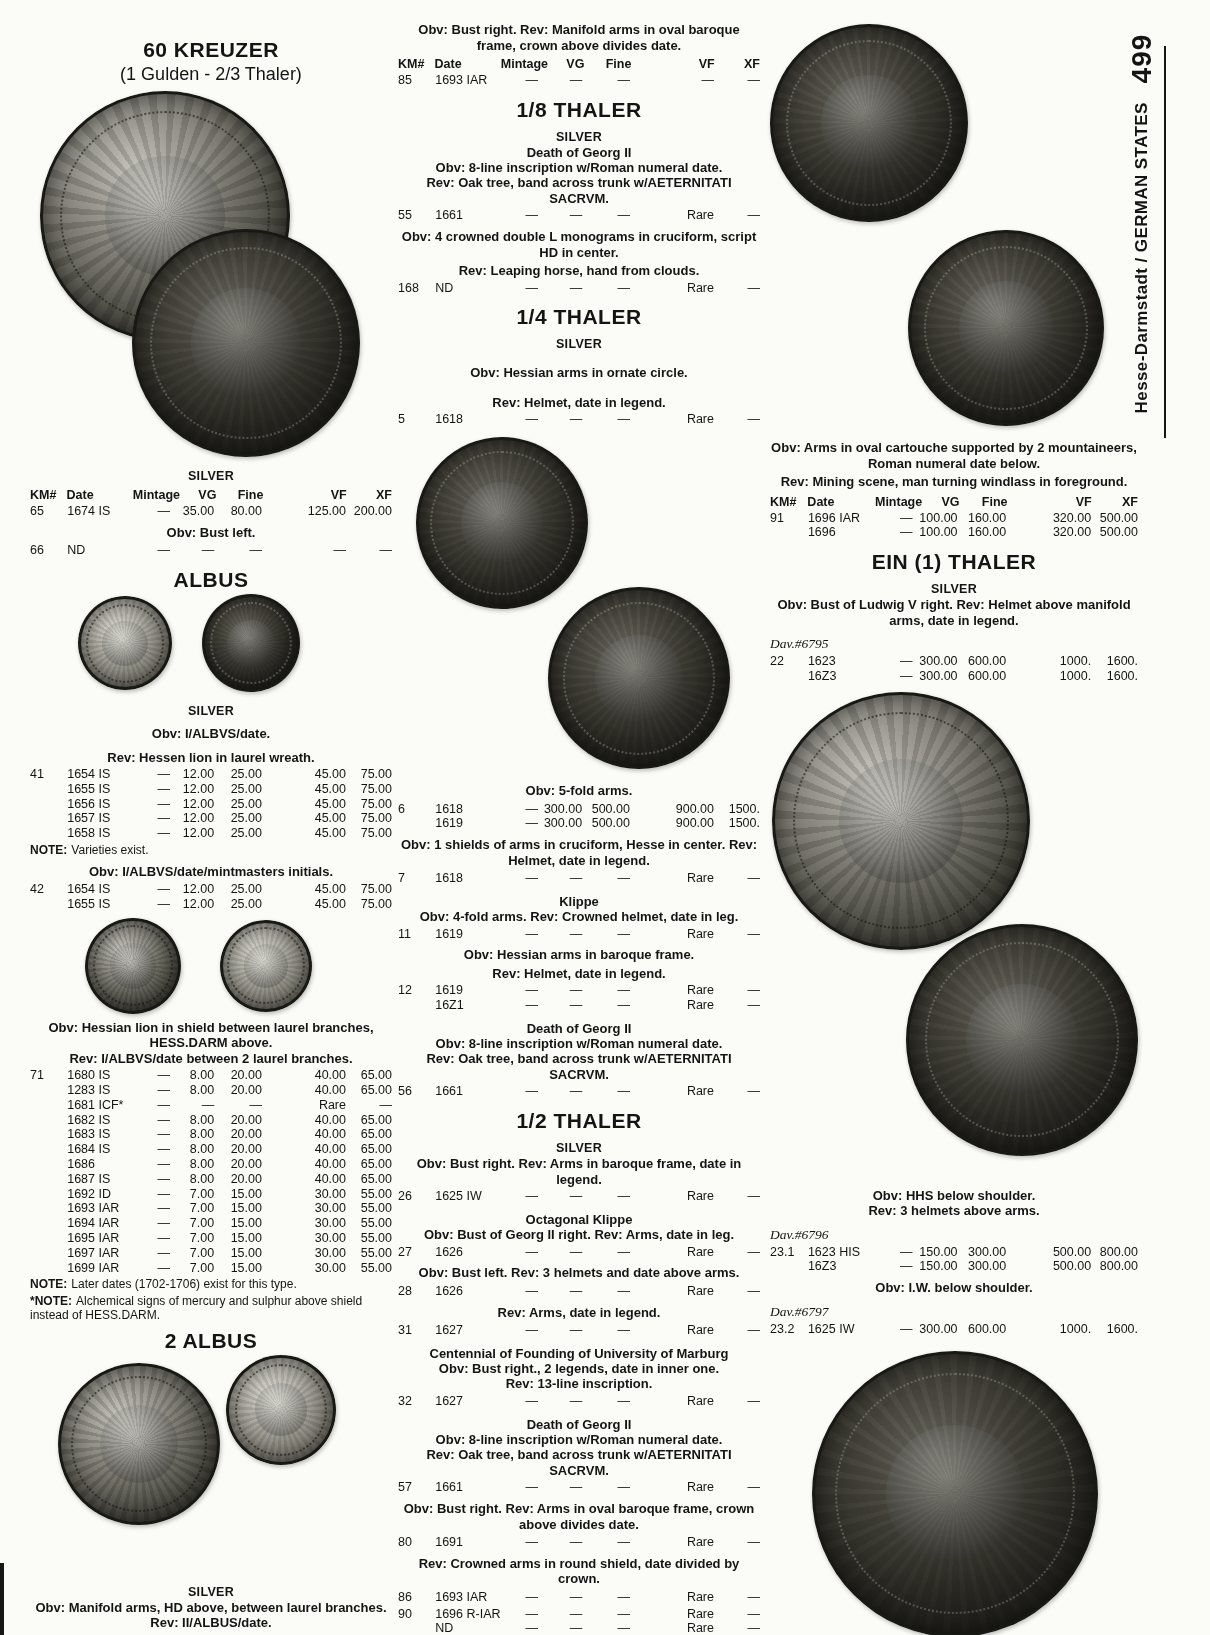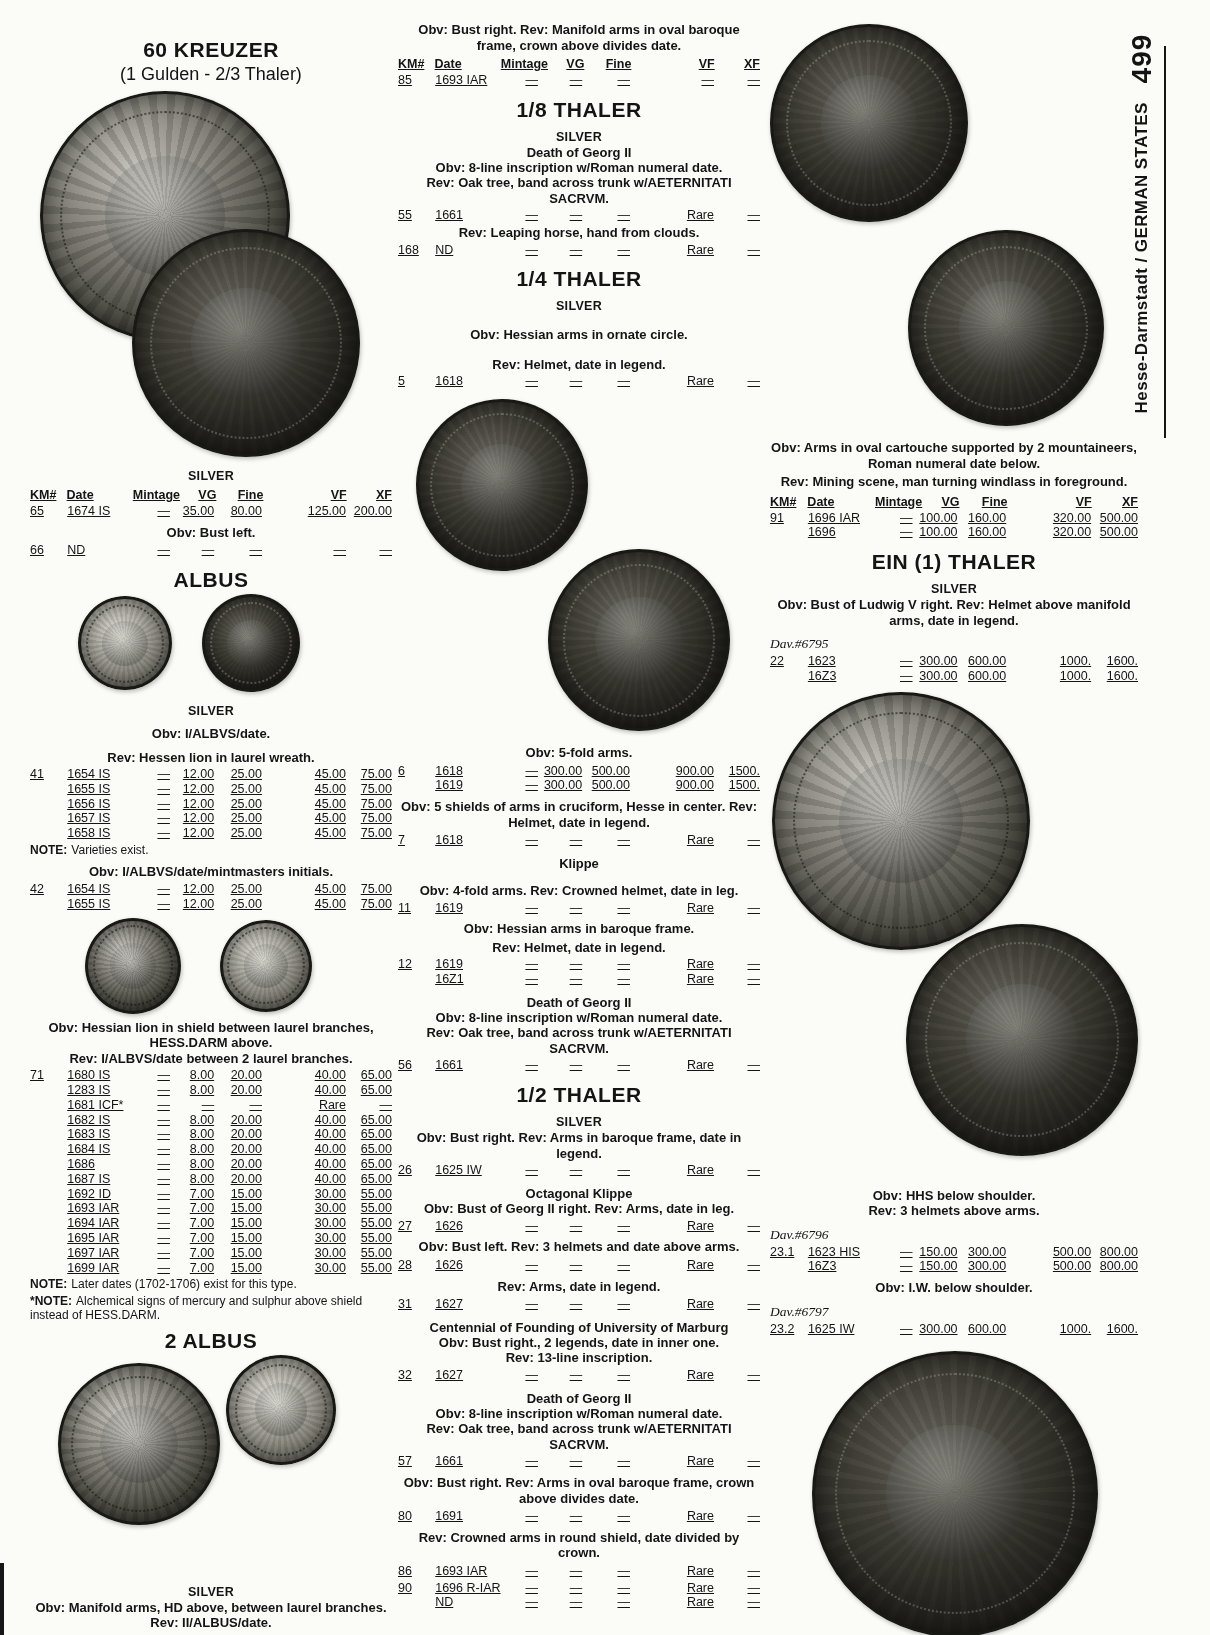--- a/index.html
+++ b/index.html
@@ -17,21 +17,21 @@
   .h1{font-size:21px;font-weight:bold;text-align:center;letter-spacing:.5px;margin:10px 0 2px;}
   .h2{font-size:12.5px;font-weight:bold;text-align:center;margin:8px 0 1px;letter-spacing:.3px;}
   .sub{font-size:18px;text-align:center;margin:2px 0 4px;}
   .event{font-size:13px;font-weight:bold;text-align:center;margin:8px 0 0;}
   .desc{font-size:13px;font-weight:bold;text-align:center;line-height:15.5px;margin:6px 0 3px;}
   .dav{font-family:"Liberation Serif", serif;font-style:italic;font-size:13.5px;margin:8px 0 2px;text-align:left;}
   .note{font-size:12px;line-height:14.5px;margin:1px 0 2px;text-align:left;}
   .note-label{font-weight:bold;}
   .note-text{margin-left:4px;}
 
-  .thead,.trow{display:flex;align-items:baseline;text-decoration:underline;}
+  .thead,.trow{display:flex;align-items:baseline;}
   .thead{font-weight:bold;font-size:12.5px;margin-top:4px;line-height:16px;}
   .trow{font-size:12.5px;line-height:14.8px;}
   .tcell{display:block;white-space:nowrap;}
   .c-km{width:42px;text-align:left;}
   .c-date{width:76px;text-align:left;}
   .c-mint{width:40px;text-align:right;}
   .c-vg{width:50px;text-align:right;}
   .c-fine{width:54px;text-align:right;}
   .c-vf{width:52px;text-align:right;padding-left:38px;}
   .c-xf{width:52px;text-align:right;}
@@ -399,20 +399,21 @@
         <div class="trow">
           <span class="tcell c-km">55</span>
           <span class="tcell c-date">1661</span>
           <span class="tcell c-mint">—</span>
           <span class="tcell c-vg">—</span>
           <span class="tcell c-fine">—</span>
           <span class="tcell c-vf">Rare</span>
           <span class="tcell c-xf">—</span>
         </div>
       </div>
+    <div class="desc">Obv: 4 crowned double L monograms in cruciform, script HD in center.</div>
     <div class="desc" style="margin:0 0 2px">Rev: Leaping horse, hand from clouds.</div>
     <div class="ptable">
         <div class="trow">
           <span class="tcell c-km">168</span>
           <span class="tcell c-date">ND</span>
           <span class="tcell c-mint">—</span>
           <span class="tcell c-vg">—</span>
           <span class="tcell c-fine">—</span>
           <span class="tcell c-vf">Rare</span>
           <span class="tcell c-xf">—</span>
@@ -452,34 +453,34 @@
         <div class="trow">
           <span class="tcell c-km"></span>
           <span class="tcell c-date">1619</span>
           <span class="tcell c-mint">—</span>
           <span class="tcell c-vg">300.00</span>
           <span class="tcell c-fine">500.00</span>
           <span class="tcell c-vf">900.00</span>
           <span class="tcell c-xf">1500.</span>
         </div>
       </div>
-    <div class="desc">Obv: 5 shields of arms in cruciform, Hesse in center. Rev: Helmet, date in legend.</div>
+    <div class="desc">Obv: 1 shields of arms in cruciform, Hesse in center. Rev: Helmet, date in legend.</div>
     <div class="ptable">
         <div class="trow">
           <span class="tcell c-km">7</span>
           <span class="tcell c-date">1618</span>
           <span class="tcell c-mint">—</span>
           <span class="tcell c-vg">—</span>
           <span class="tcell c-fine">—</span>
           <span class="tcell c-vf">Rare</span>
           <span class="tcell c-xf">—</span>
         </div>
       </div>
     <div class="event">Klippe</div>
-    <div class="desc" style="margin:12px 0 2px">Obv: 4-fold arms. Rev: Crowned helmet, date in leg.</div>
+    <div class="desc" style="margin:0 0 2px">Obv: 4-fold arms. Rev: Crowned helmet, date in leg.</div>
     <div class="ptable">
         <div class="trow">
           <span class="tcell c-km">11</span>
           <span class="tcell c-date">1619</span>
           <span class="tcell c-mint">—</span>
           <span class="tcell c-vg">—</span>
           <span class="tcell c-fine">—</span>
           <span class="tcell c-vf">Rare</span>
           <span class="tcell c-xf">—</span>
         </div>

